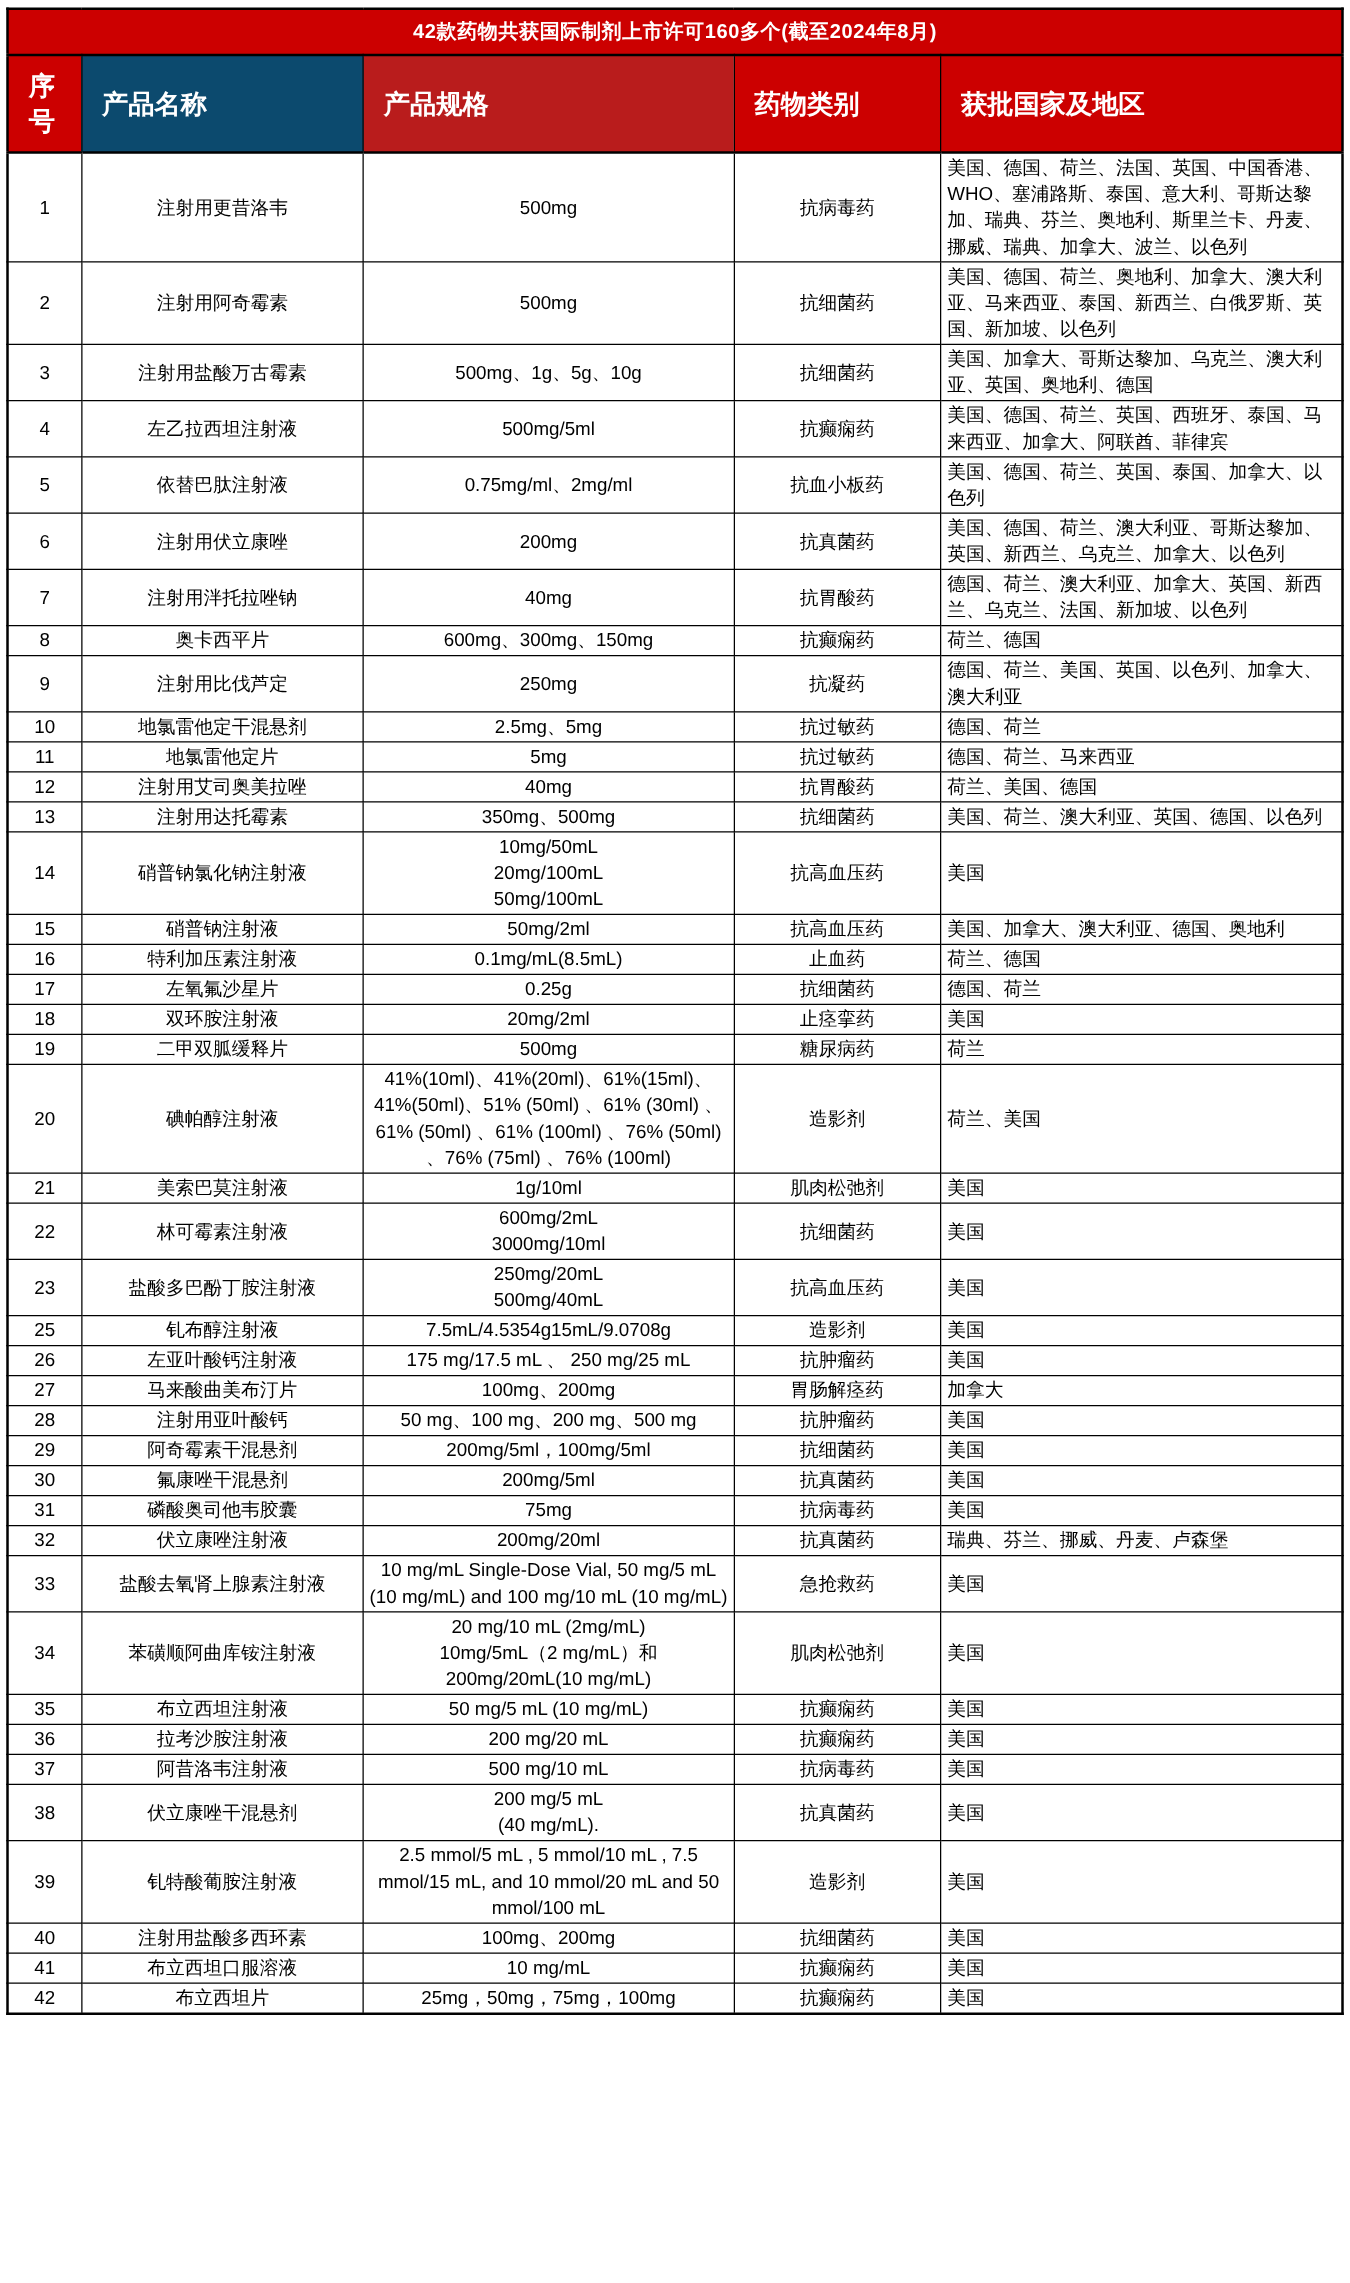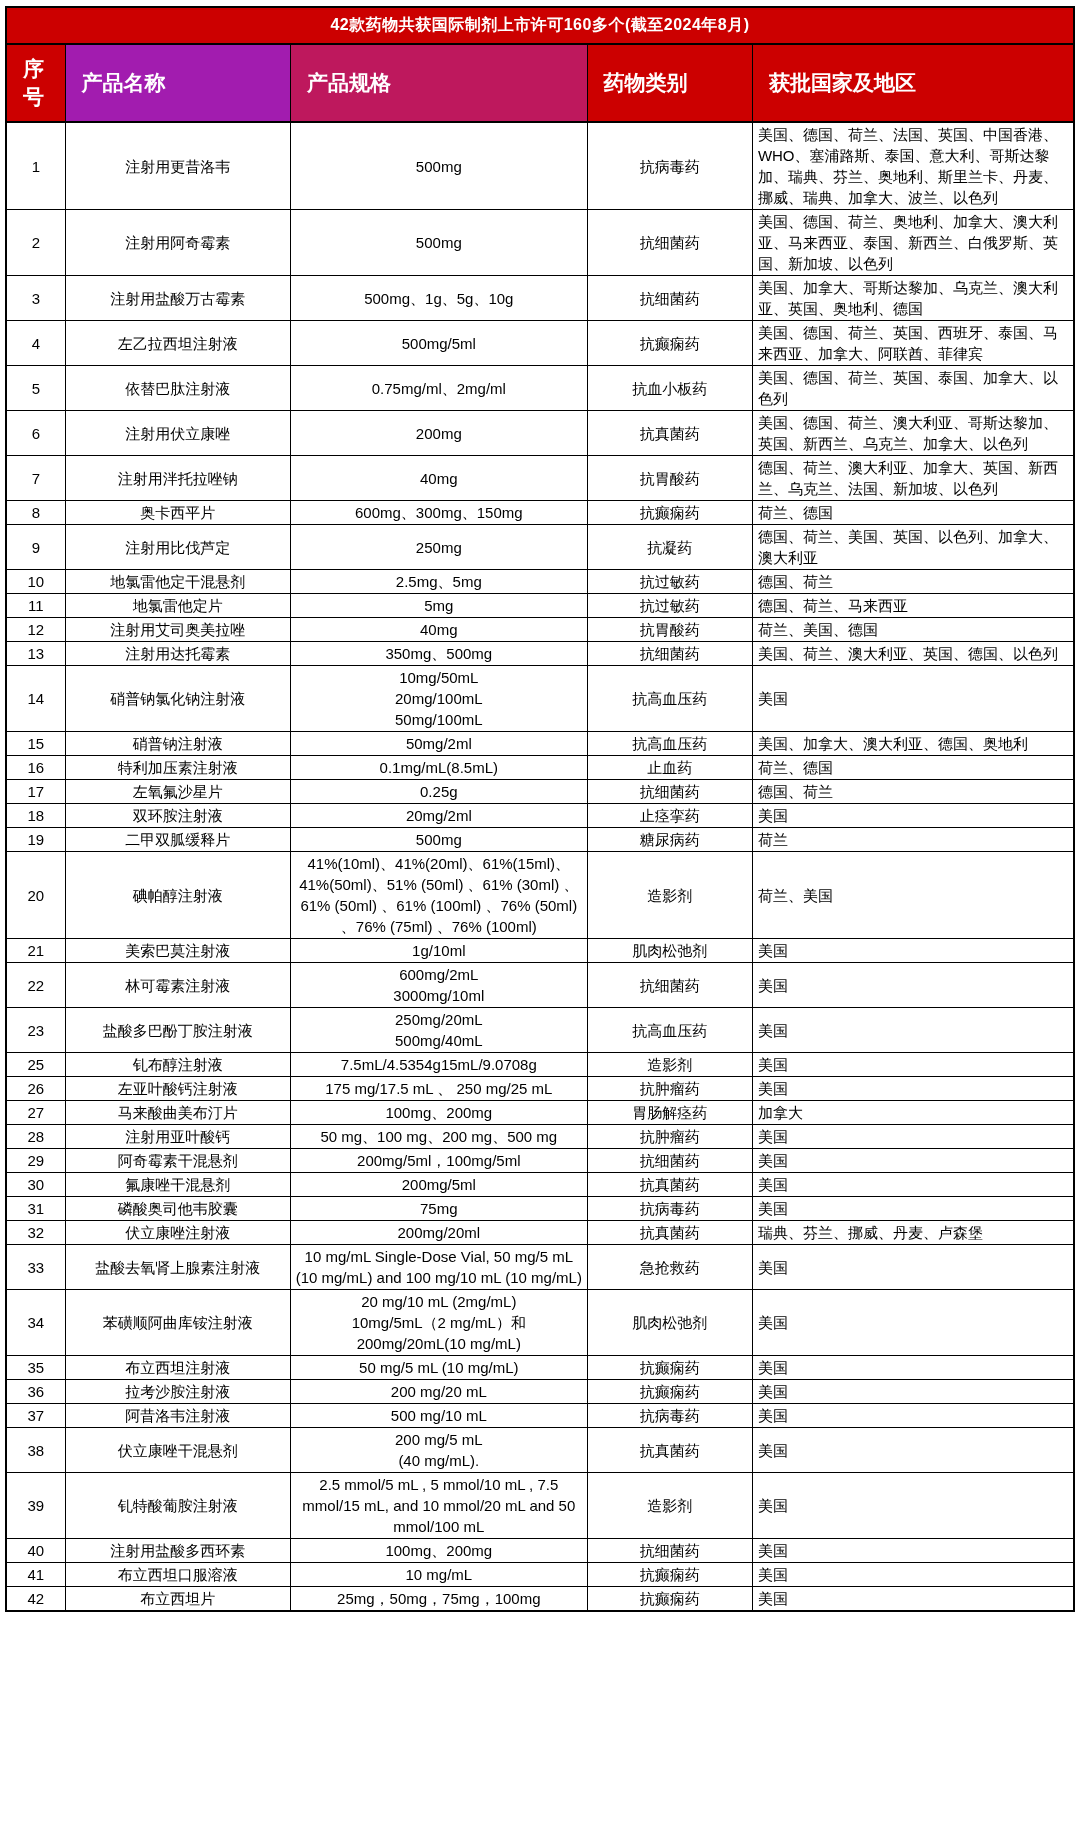--- a/index.html
+++ b/index.html
@@ -60,22 +60,22 @@
         <col class="c-spec">
         <col class="c-cat">
         <col class="c-ctry">
     </colgroup>
     <thead>
       <tr>
         <th class="title-cell" colspan="5" style="background: rgb(204, 0, 0); color: rgb(255, 255, 255);">42款药物共获国际制剂上市许可160多个(截至2024年8月)</th>
       </tr>
       <tr class="col-header">
         <th style="background: rgb(204, 0, 0); color: rgb(255, 255, 255);">序号</th>
-        <th style="background: #a21caf; color: rgb(255, 255, 255);">产品名称</th>
-        <th style="background: #be185d; color: rgb(255, 255, 255);">产品规格</th>
+        <th style="background: #0c4a6e; color: rgb(255, 255, 255);">产品名称</th>
+        <th style="background: #b91c1c; color: rgb(255, 255, 255);">产品规格</th>
         <th style="background: rgb(204, 0, 0); color: rgb(255, 255, 255);">药物类别</th>
         <th style="background: rgb(204, 0, 0); color: rgb(255, 255, 255); margin-left: 32px;">获批国家及地区</th>
       </tr>
     </thead>
     <tbody>
         <tr>
           <td class="no">1</td>
           <td class="name">注射用更昔洛韦</td>
           <td class="spec">500mg</td>
           <td class="category">抗病毒药</td>

